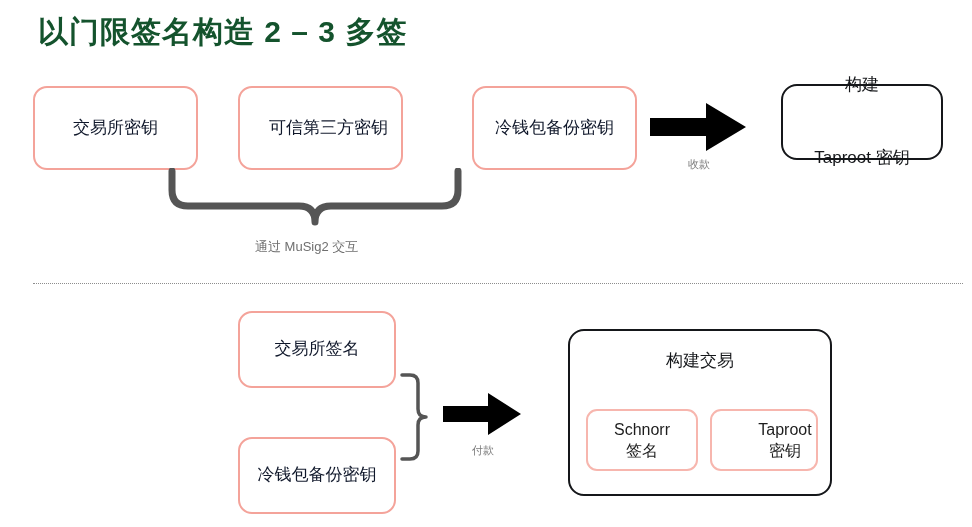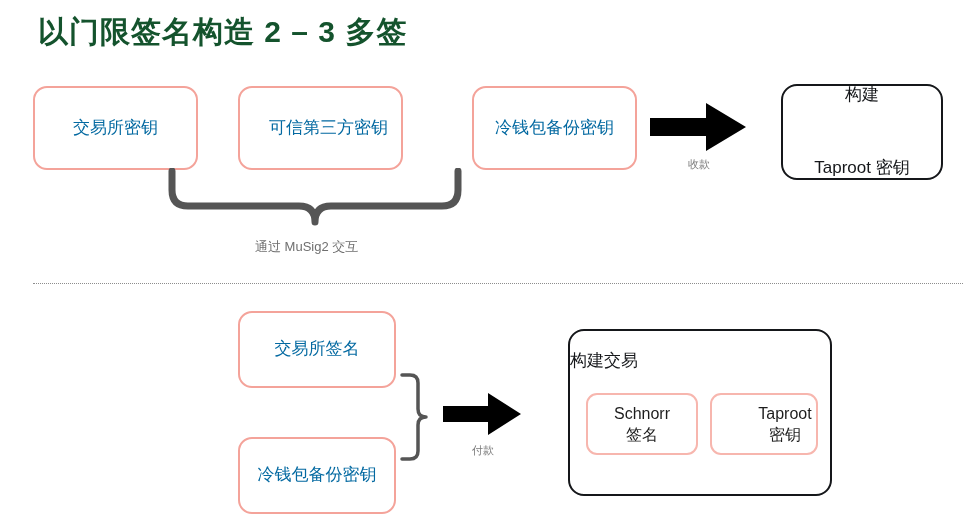--- a/index.html
+++ b/index.html
@@ -38,29 +38,30 @@
     display: flex;
     align-items: center;
     justify-content: center;
     text-align: center;
     background: #ffffff;
   }
   .box-pink {
     border: 2.5px solid #f4a39a;
     border-radius: 14px;
     font-size: 17px;
-    color: #0369a1;
+    color: #0f172a;
     line-height: 1.35;
   }
   .box-pink-thin {
     border: 2px solid #f7b6ae;
     border-radius: 11px;
     font-size: 16px;
     color: #1d1d1d;
     line-height: 1.32;
+    margin-top: 16px;
   }
   .box-black {
     border: 2.5px solid #15171a;
     border-radius: 16px;
     font-size: 17px;
     color: #15171a;
     line-height: 1.45;
   }
 
   
@@ -95,21 +96,21 @@
     height: 0;
     border-top: 1.5px dotted #8d8d8d;
   }
 
   
   #build-tx-title {
     position: absolute;
     left: 0;
     right: 0;
     top: 18px;
-    text-align: left;
+    text-align: center;
     font-size: 17px;
     color: #15171a;
   }
 </style>
 </head>
 <body>
 
 <div id="canvas">
 
   <div id="page-title">以门限签名构造 2 – 3 多签</div>
@@ -141,21 +142,21 @@
   </div>
   <div class="connector-label" style="left:255px; top:238px;">通过 MuSig2 交互</div>
 
   <div class="arrow-wrap" style="left:650px; top:103px; width:98px; height:48px;">
     <svg width="98" height="48" viewBox="0 0 98 48">
       <path d="M 0 15 L 56 15 L 56 0 L 96 24 L 56 48 L 56 33 L 0 33 Z" fill="#000000"></path>
     </svg>
   </div>
   <div class="arrow-label" style="left:650px; top:157px; width:98px;">收款</div>
 
-  <div class="box box-black" style="left:781px; top:84px; width:162px; height:96px; flex-direction:column;gap:48px;">
+  <div class="box box-black" style="left:781px; top:84px; width:162px; height:76px; flex-direction:column;gap:48px;">
     <span>构建</span>
     <span>Taproot 密钥</span>
   </div>
 
   <div id="divider"></div>
 
   <div class="box box-pink" style="left:238px; top:311px; width:158px; height:77px;">
     <span>交易所签名</span>
   </div>
 

